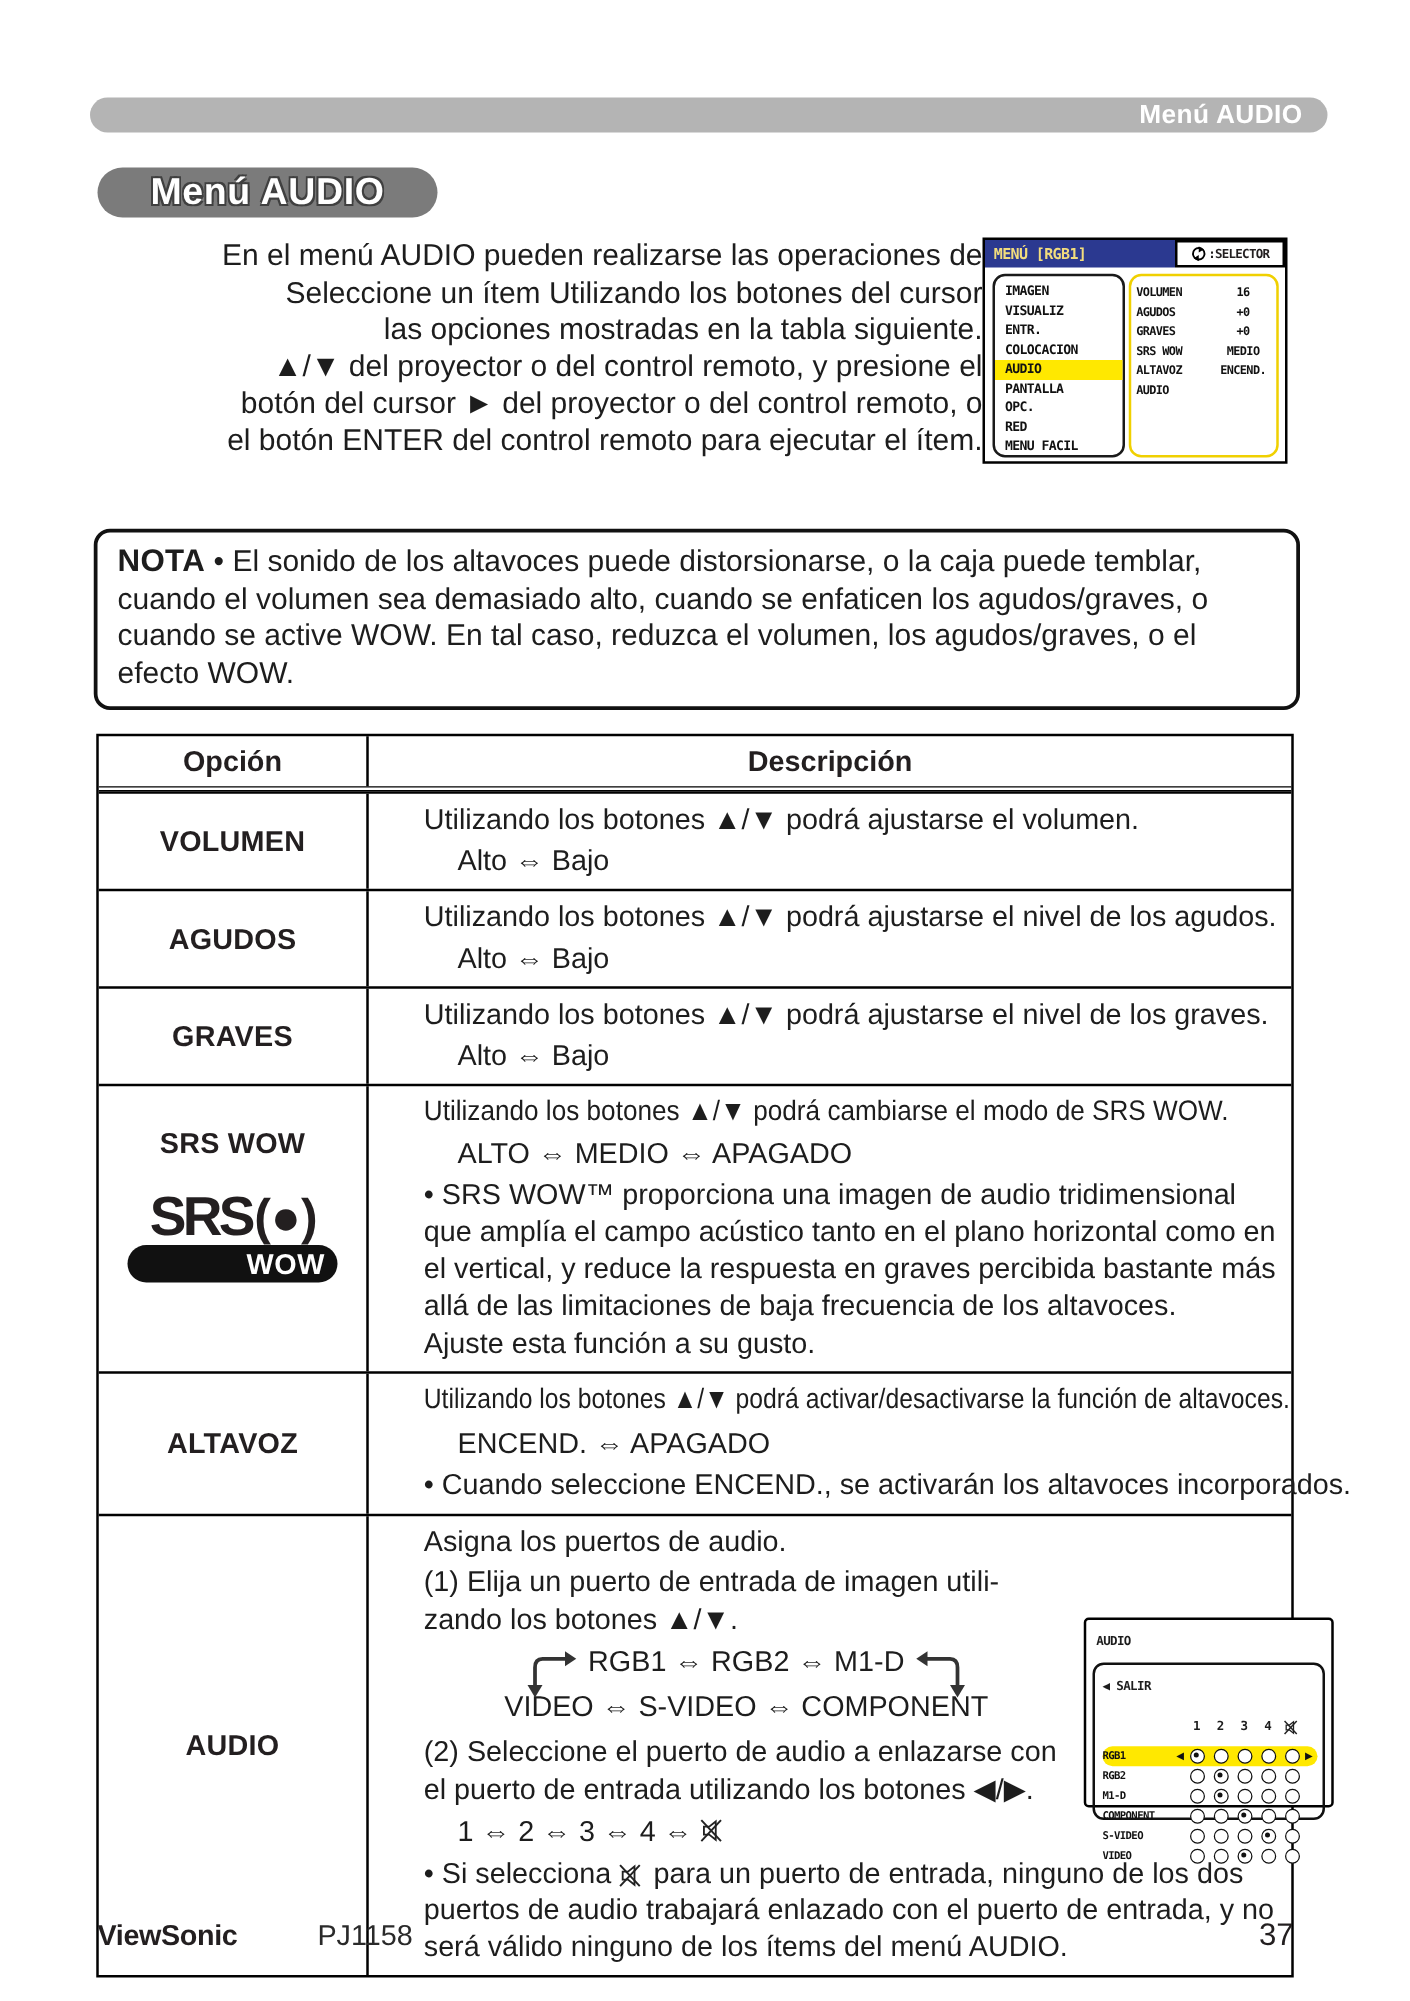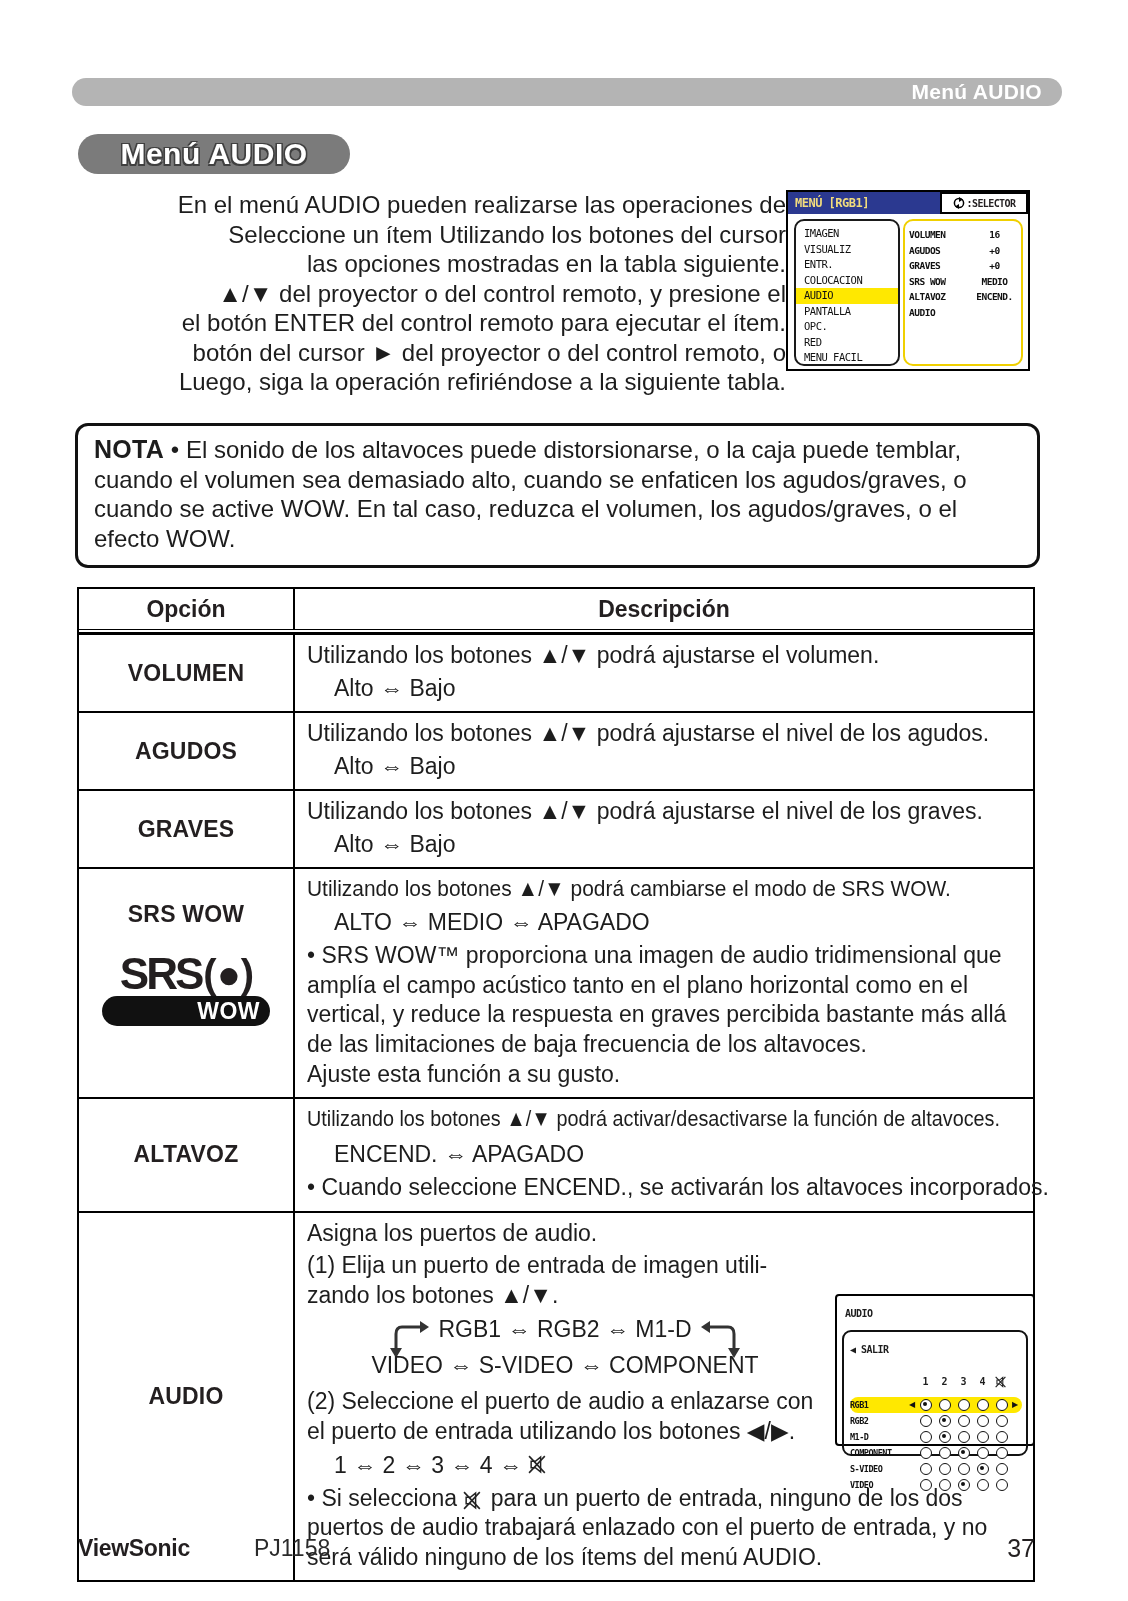--- a/index.html
+++ b/index.html
@@ -42,21 +42,21 @@
   .osd-selector {
     width:88px; background:#fff; border:2px solid #000;
     display:flex; align-items:center; justify-content:center; gap:2px;
     font-family:"DejaVu Sans Mono", monospace; font-weight:bold; font-size:10px; letter-spacing:-.6px;
   }
   .osd-body { display:flex; padding:5px 5px 5px 6px; height:157px; }
   .osd-left {
     width:106px; border:2px solid #1a1a1a; border-radius:10px; padding:5px 0 5px 0; background:#fff;
   }
   .osd-item {
-    font-family:"DejaVu Sans Mono", monospace; font-weight:normal; font-size:10.5px;
+    font-family:"DejaVu Sans Mono", monospace; font-weight:bold; font-size:10.5px;
     line-height:15.5px; padding-left:8px; letter-spacing:-.5px; color:#111;
   }
   .osd-item.selected { background:#ffe800; }
   .osd-right {
     flex:1; margin-left:3px; border:2px solid #f0d000; border-radius:10px;
     padding:6px 3px 0 4px; background:#fff;
   }
   .osd-ritem { display:flex; font-family:"DejaVu Sans Mono", monospace; font-weight:bold;
     font-size:9.5px; line-height:15.5px; letter-spacing:-.5px; color:#111; }
   .osd-rlabel { width:62px; }
@@ -76,21 +76,21 @@
   .thead .hc { display:flex; align-items:center; justify-content:center; font-weight:bold; font-size:23px; }
   .col-opt { width:216px; border-right:2px solid #000; flex-shrink:0; }
   .col-desc { flex:1; }
   .trow { display:flex; border-top:2px solid #000; }
   .trow:first-of-type { border-top:none; }
   .opt-cell {
     width:216px; border-right:2px solid #000; flex-shrink:0;
     display:flex; flex-direction:column; align-items:center; justify-content:center;
     font-weight:bold; font-size:23px; letter-spacing:.2px; text-align:center;
   }
-  .desc-cell { flex:1; padding:5px 10px 8px 12px; font-size:23px; line-height:30px; color:#1d1d1d; }
+  .desc-cell { flex:1; padding:5px 10px 8px 12px; font-size:23px; line-height:30px; color:#1d1d1d;margin-left:32px; }
   .indent { margin-left:27px; margin-top:3px; }
   .condensed { transform:scaleX(.93); transform-origin:left center; white-space:nowrap; font-size:22.5px; }
   .condensed2 { transform:scaleX(.88); transform-origin:left center; white-space:nowrap; font-size:22.5px; }
   .bullet-para { margin-top:4px; line-height:29.5px; }
 
   
   .srs-logo { margin-top:26px; width:168px; }
   .srs-line1 { display:flex; align-items:center; justify-content:center; }
   .srs-txt { font-size:44px; font-weight:900; letter-spacing:-3px; line-height:40px; }
   .srs-paren { font-size:40px; font-weight:900; letter-spacing:-2px; line-height:40px; margin-left:2px; }
@@ -145,23 +145,22 @@
 <div class="title-pill">
   <span>Menú AUDIO</span>
 </div>
 
 <div class="intro-row">
   <div class="intro-text">
     <div>En el menú AUDIO pueden realizarse las operaciones de</div>
     <div>Seleccione un ítem Utilizando los botones del cursor</div>
     <div>las opciones mostradas en la tabla siguiente.</div>
     <div>▲/▼ del proyector o del control remoto, y presione el</div>
+    <div>botón del cursor ► del proyector o del control remoto, o</div>
     <div>el botón ENTER del control remoto para ejecutar el ítem.</div>
-    <div>botón del cursor ► del proyector o del control remoto, o</div>
-    <div>Luego, siga la operación refiriéndose a la siguiente tabla.</div>
   </div>
   <div class="osd">
     <div class="osd-titlebar">
       <div class="osd-title">MENÚ [RGB1]</div>
       <div class="osd-selector">
         <svg width="12" height="12" viewBox="0 0 12 12">
           <circle cx="6" cy="6" r="4.6" fill="none" stroke="#000" stroke-width="1.5"></circle>
           <polygon points="6,0 10,2.5 6,5" fill="#000"></polygon>
           <polygon points="6,12 2,9.5 6,7" fill="#000"></polygon>
         </svg>

